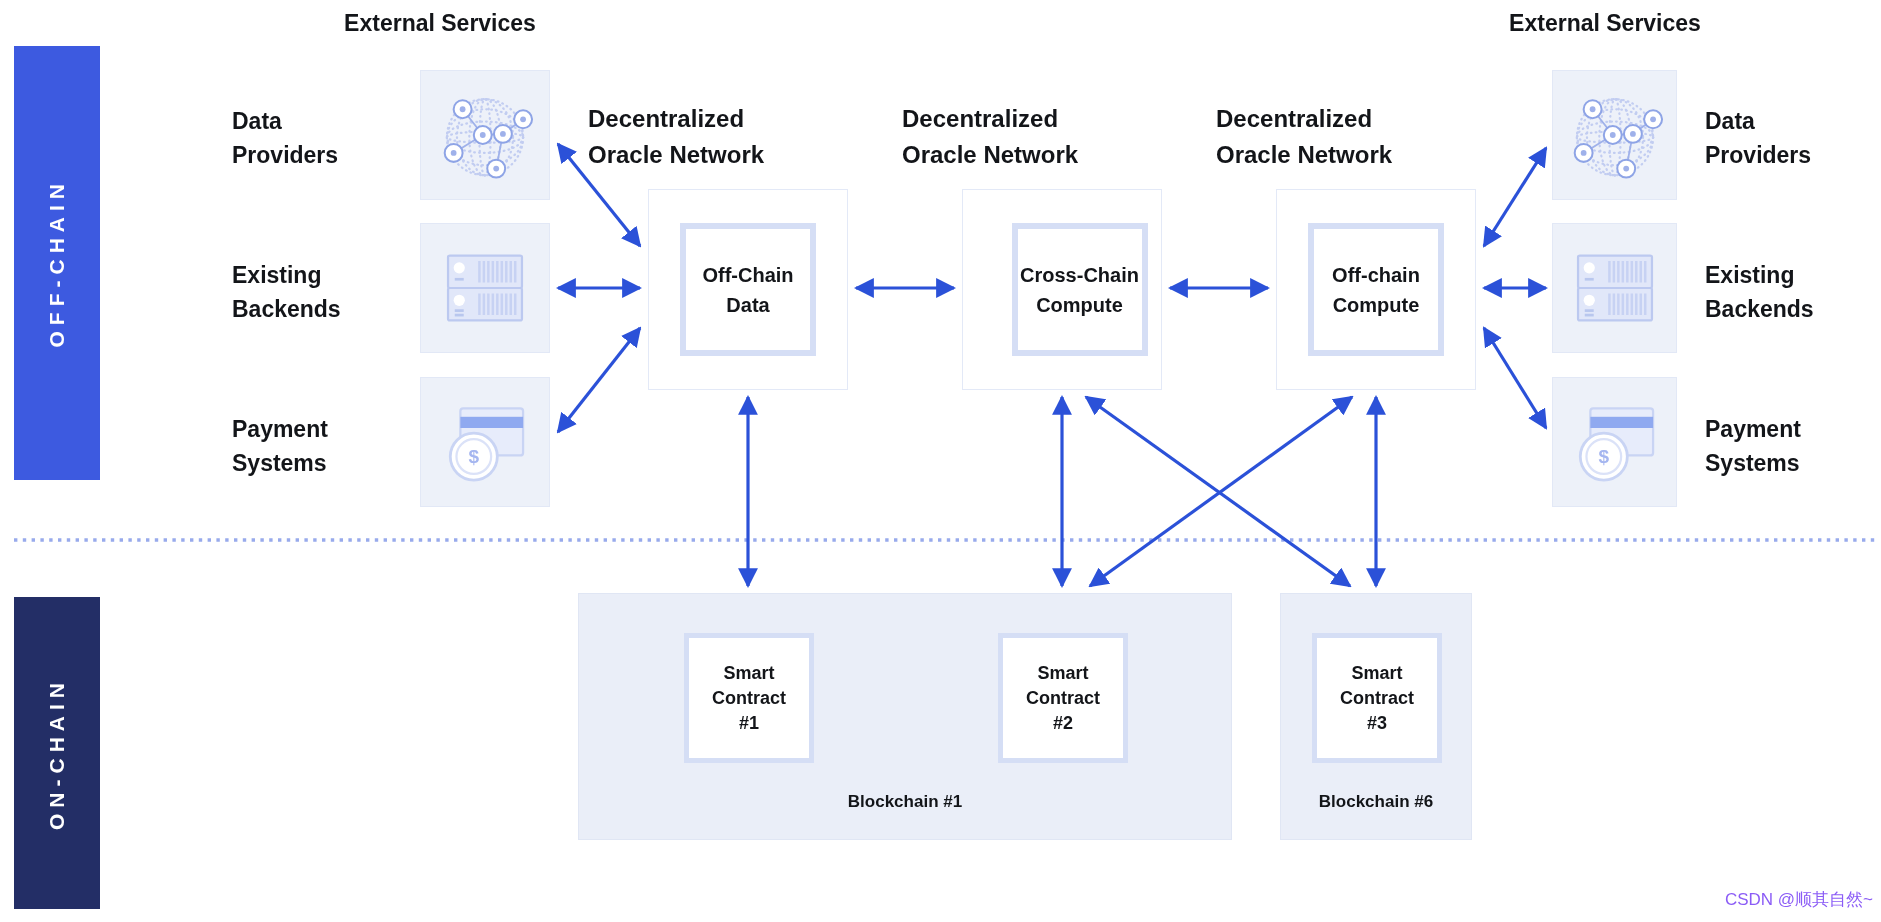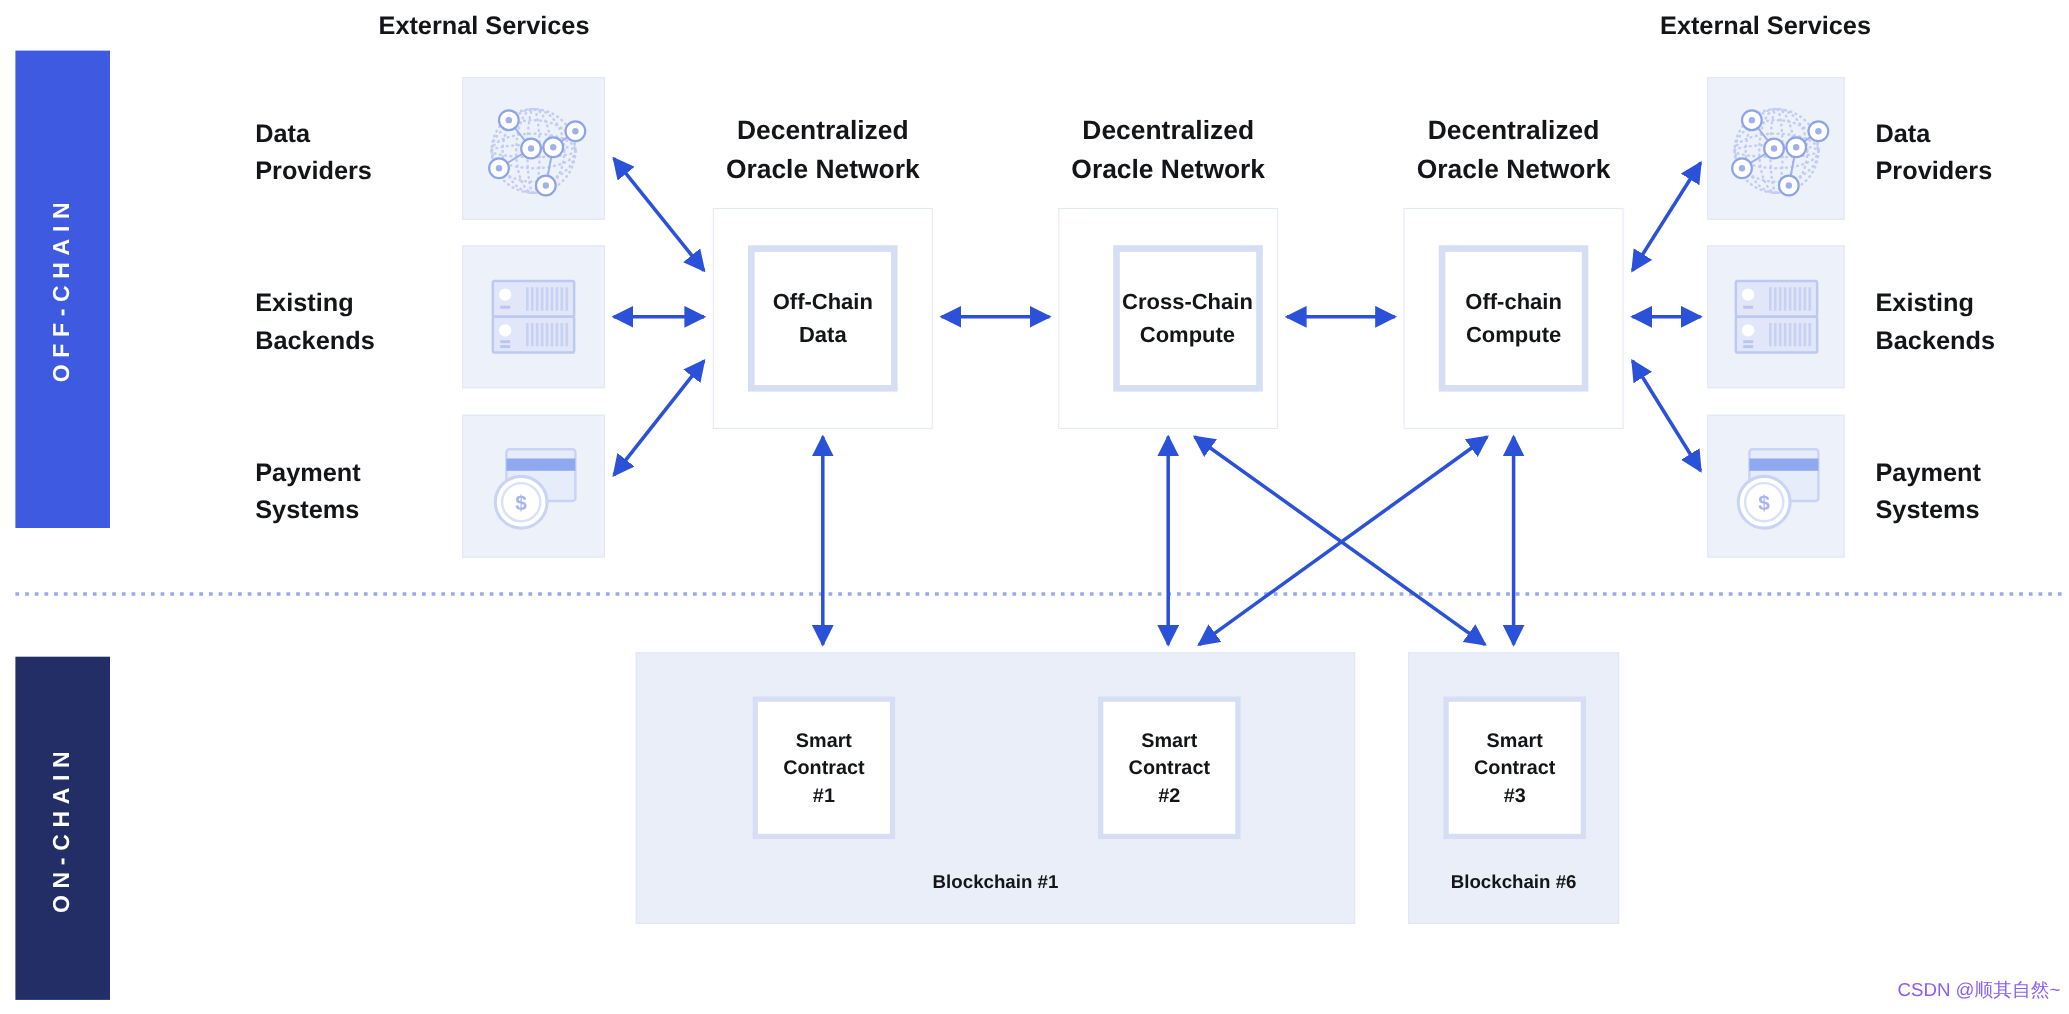--- a/index.html
+++ b/index.html
@@ -6,21 +6,21 @@
   .canvas{position:relative;width:1881px;height:922px;background:#fff;overflow:hidden;
           font-family:"Liberation Sans",sans-serif;color:#131519;}
   
   .bar{position:absolute;left:14px;width:86px;display:flex;align-items:center;justify-content:center;}
   .bar-offchain{top:46px;height:434px;background:#3d5ae0;}
   .bar-onchain{top:597px;height:312px;background:#232e66;}
   .bar-text{writing-mode:vertical-rl;transform:rotate(180deg);color:#fff;font-weight:bold;
             font-size:21px;letter-spacing:6px;white-space:nowrap;}
   
   .ext-heading{position:absolute;top:10px;width:320px;text-align:center;font-size:23px;font-weight:bold;}
-  .don-title{position:absolute;top:101px;width:320px;text-align:center;font-size:24px;
+  .don-title{position:absolute;top:101px;width:320px;font-size:24px;
              font-weight:bold;line-height:36px;}
   
   .svc-label{position:absolute;font-size:23px;font-weight:bold;line-height:34px;}
   
   .icon-box{position:absolute;width:130px;height:130px;background:#edf1f9;border:1px solid #e2e8f6;
             box-sizing:border-box;display:flex;align-items:center;justify-content:center;}
   .icon-box svg{width:112px;height:112px;}
   
   .don-box{position:absolute;top:189px;width:200px;height:201px;background:#fff;border:1px solid #e3e9f7;
            box-sizing:border-box;display:flex;align-items:center;justify-content:center;}

